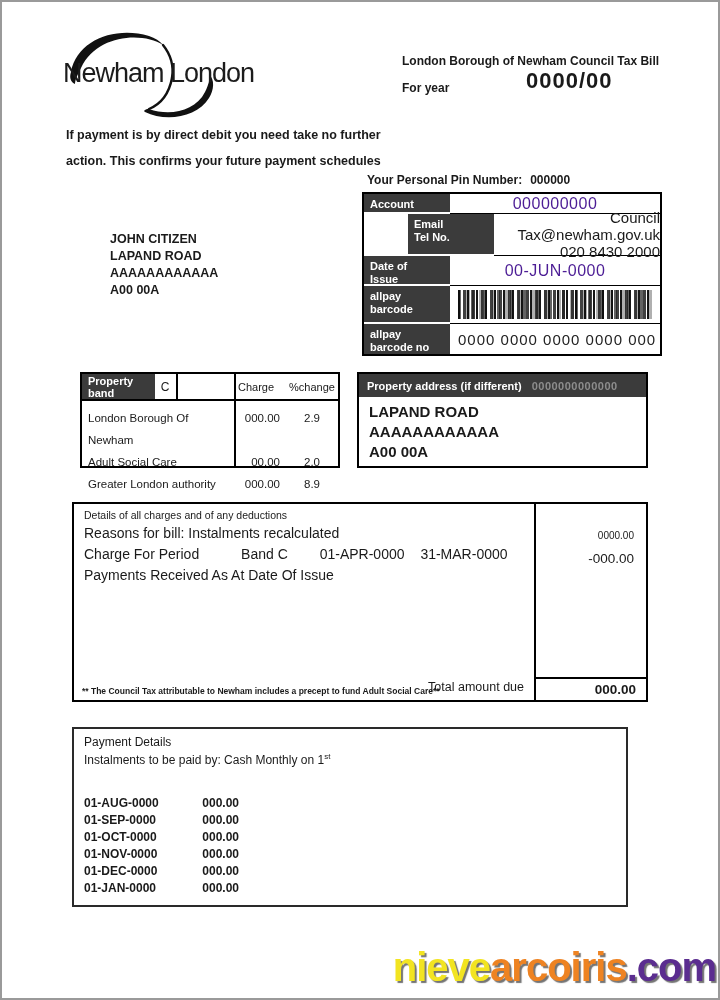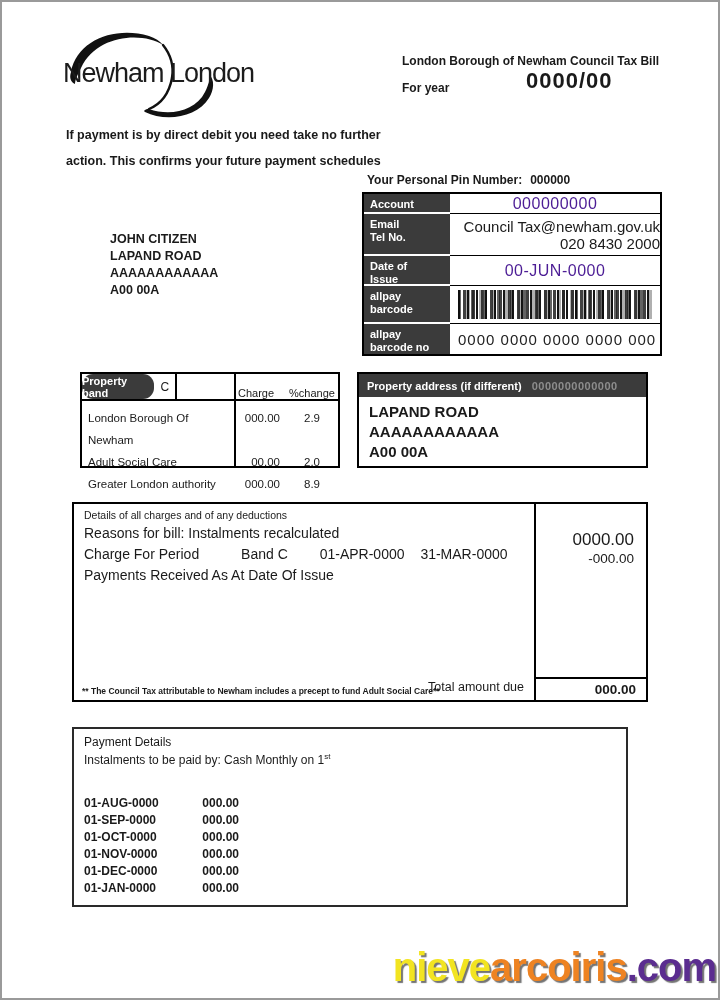--- a/index.html
+++ b/index.html
@@ -48,40 +48,40 @@
   .v-center { align-items:center; }
   .val-big { font-size:16px; letter-spacing:0.5px; color:#4c1d95; }
   .val-email { font-size:15px; font-weight:normal; padding-left:8px; line-height:17px;text-align:right; }
   .barcode {
     margin:4px 8px; height:30px; background-color:#fff;
     background-image:
       repeating-linear-gradient(90deg, rgba(10,10,10,0.95) 0 2px, rgba(0,0,0,0) 2px 5px, rgba(30,30,30,0.85) 5px 8px, rgba(0,0,0,0) 8px 9px),
       repeating-linear-gradient(90deg, rgba(60,60,60,0.8) 0 3px, rgba(0,0,0,0) 3px 8px, rgba(110,110,110,0.55) 8px 12px, rgba(0,0,0,0) 12px 13px);
   }
   .val-barcode-no { font-size:15px; letter-spacing:1px; padding-left:8px; color:#222; }
-  .h-r1 { height:20px; } .h-r2 { height:42px; } .h-r3 { height:30px; }
+  .h-r1 { height:20px; } .h-r2 { height:42px;padding-left:44px; } .h-r3 { height:30px; }
   .h-r4 { height:38px; } .h-r5 { height:30px; }
 
   
   .recipient { left:108px; top:229px; font-size:12.5px; font-weight:bold; line-height:17px; }
 
   
   .band-table { left:78px; top:370px; width:260px; height:96px; border:2px solid #000; box-sizing:border-box; }
   .band-divider { position:absolute; left:152px; top:0; bottom:0; border-left:2px solid #000; }
   .band-header { display:flex; height:25px; border-bottom:2px solid #000; align-items:stretch; }
   .band-header-dark {
     width:82px; background:#3b3b3b; color:#fff; font-size:11px; font-weight:bold;
-    display:flex; align-items:center; box-sizing:border-box;border-radius:11px;
+    display:flex; align-items:center; padding-left:6px; box-sizing:border-box;
   }
   .band-c-cell {
     width:26px; border-right:2px solid #000; display:flex; align-items:center;
     justify-content:center; font-size:12px; box-sizing:border-box;
   }
   .band-header-spacer { width:46px; }
-  .band-header-right { flex:1; display:flex; align-items:flex-end; font-size:11px; }
+  .band-header-right { flex:1; display:flex; align-items:center; font-size:11px; }
   .band-charge-h { width:56px; text-align:center; margin-left:10px; }
   .band-pct-h { width:52px; text-align:center; margin-left:2px; }
   .band-body { padding-top:6px; }
   .band-row { display:flex; font-size:11.5px; line-height:22px; }
   .band-name { width:146px; padding-left:6px; box-sizing:border-box; }
   .band-charge { width:52px; text-align:right; }
   .band-pct { width:40px; text-align:right; }
 
   
   .prop-addr { left:355px; top:370px; width:291px; height:96px; border:2px solid #000; box-sizing:border-box; }
@@ -95,21 +95,21 @@
   
   .charges { left:70px; top:500px; width:576px; height:200px; border:2px solid #000; box-sizing:border-box; }
   .charges-divider { position:absolute; left:460px; top:0; bottom:0; border-left:2px solid #000; }
   .charges-header { position:absolute; left:10px; top:5px; font-size:10.5px; }
   .charges-reasons { position:absolute; left:10px; top:21px; font-size:14px; }
   .charges-period { position:absolute; left:10px; top:42px; font-size:14px; white-space:nowrap; }
   .charges-period .gap-a { margin-left:38px; }
   .charges-period .gap-b { margin-left:28px; }
   .charges-period .gap-c { margin-left:12px; }
   .charges-payments { position:absolute; left:10px; top:63px; font-size:14px; }
-  .charges-amt1 { position:absolute; right:12px; top:26px; font-size:17px; }
+  .charges-amt1 { position:absolute; right:12px; top:26px; font-size:10px; }
   .charges-amt2 { position:absolute; right:12px; top:47px; font-size:13.5px; }
   .charges-footnote { position:absolute; left:8px; bottom:4px; font-size:8.5px; font-weight:bold; }
   .charges-total-label { position:absolute; right:122px; bottom:6px; font-size:12.5px; }
   .charges-total-cell {
     position:absolute; left:460px; right:0; bottom:0; height:23px; border-top:2px solid #000;
     display:flex; align-items:center; justify-content:flex-end; padding-right:10px;
     font-size:13.5px; font-weight:bold; box-sizing:border-box;
   }
 
   

